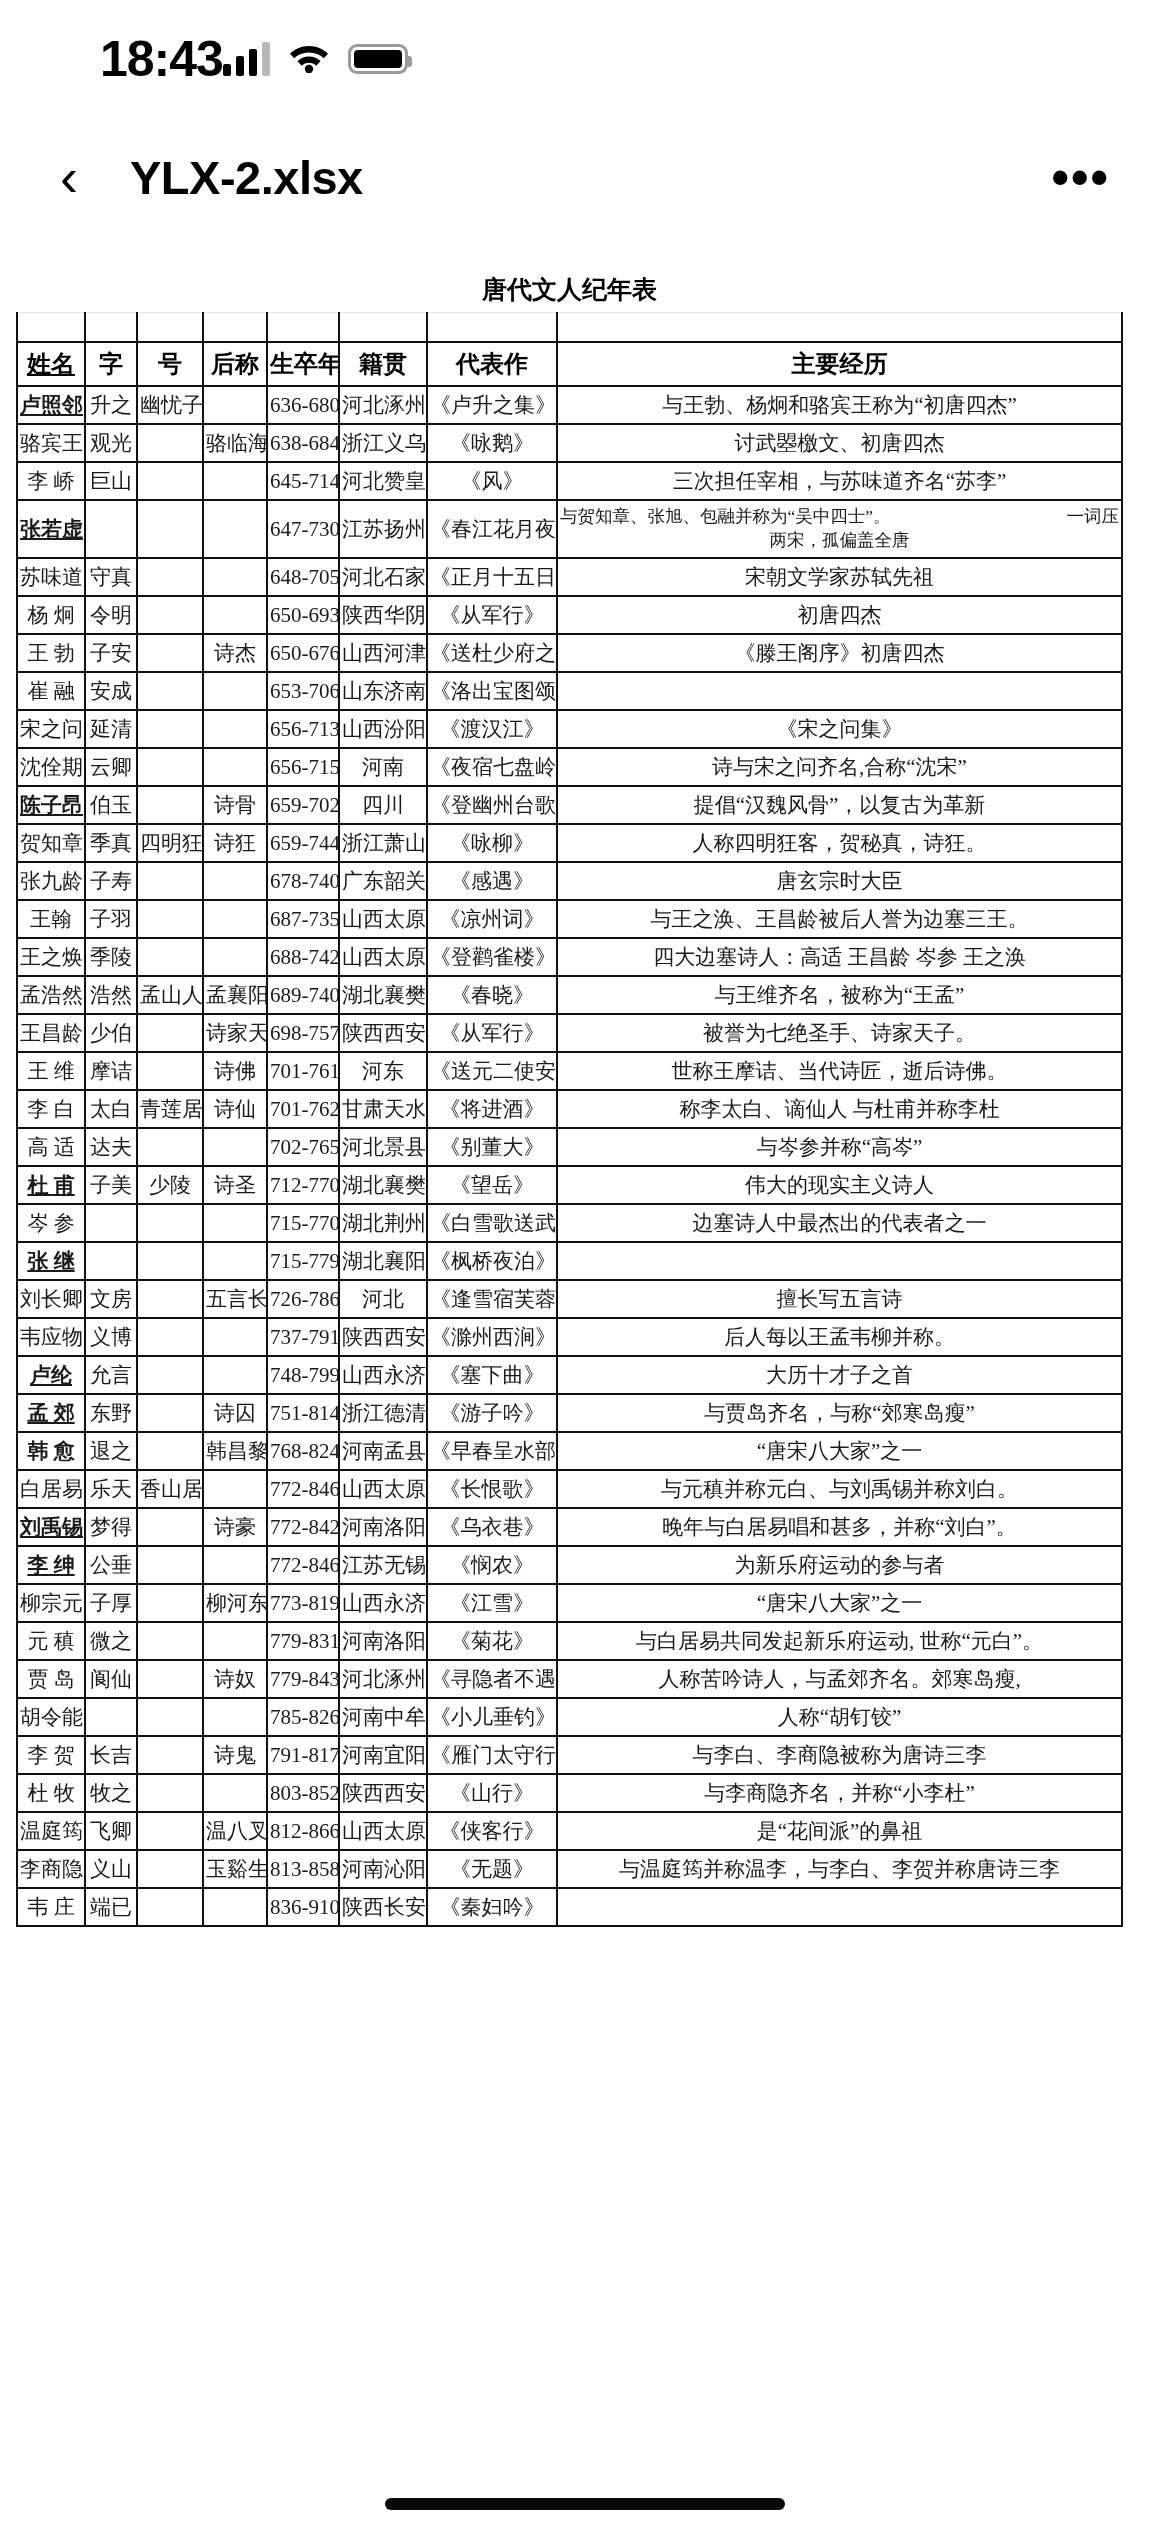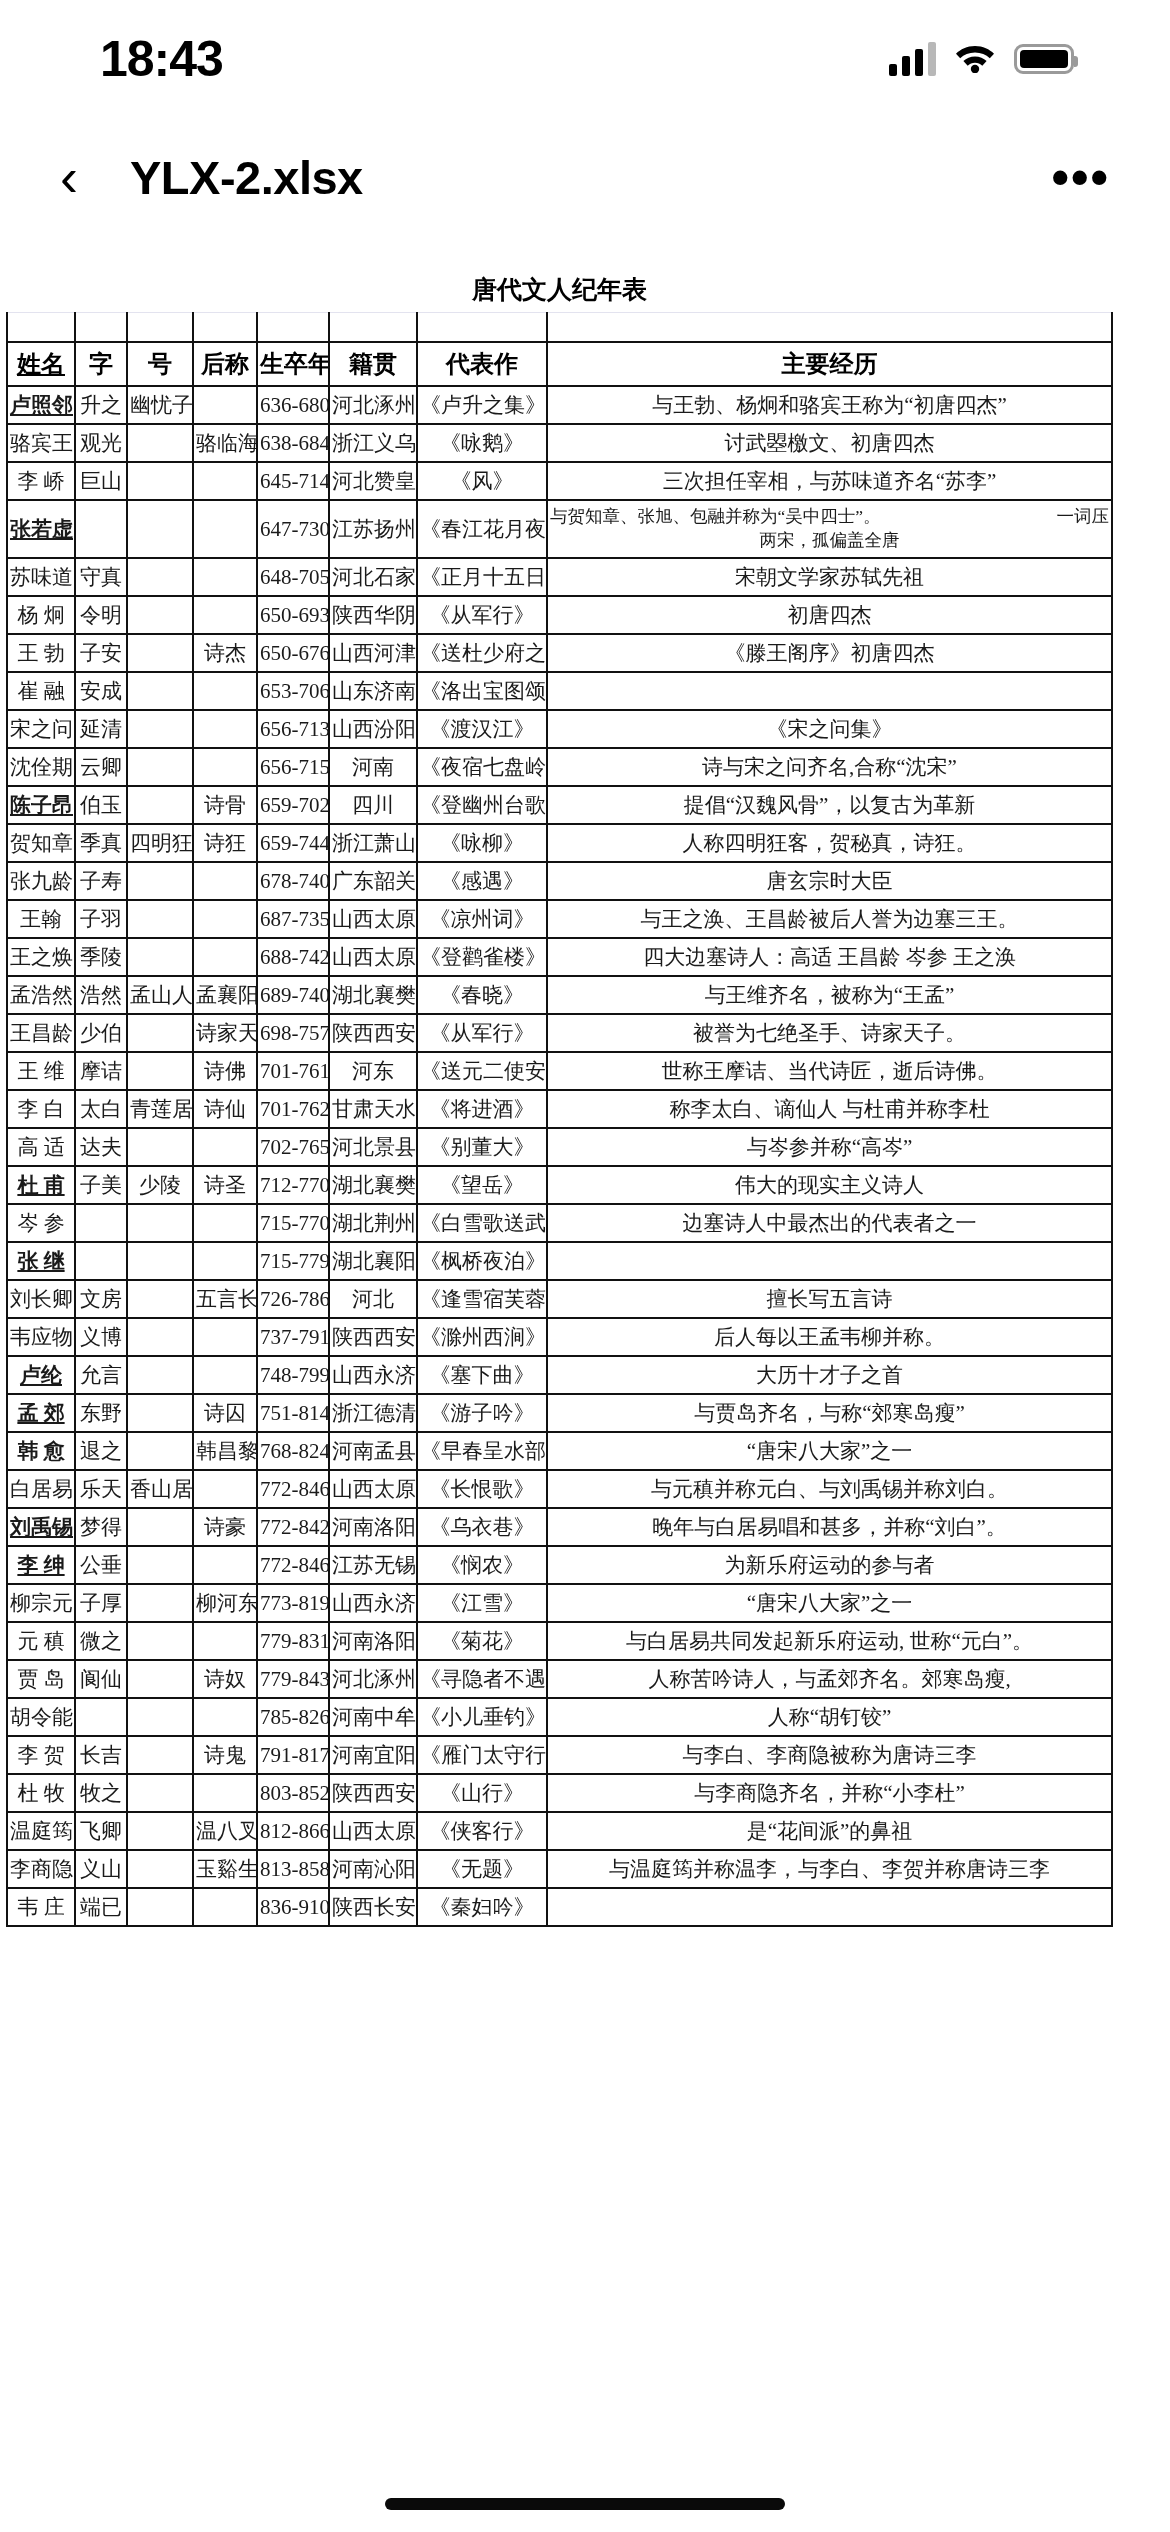--- a/index.html
+++ b/index.html
@@ -7,21 +7,21 @@
     width: 1170px; height: 2532px;
     background: #ffffff;
     font-family: "Liberation Sans", "DejaVu Sans", sans-serif;
     overflow: hidden;
   }
   .phone { position: relative; width: 1170px; height: 2532px; background:#fff; }
 
   
   .statusbar {
     position: absolute; top: 0; left: 0; width: 1170px; height: 118px;
-    display: flex; align-items: center; justify-content: space-between;
+    display: flex; align-items: center; 
     padding: 0 96px 0 100px;
   }
   .clock { font-size: 50px; font-weight: 600; letter-spacing: -1px; color:#000; }
   .status-right { display: flex; align-items: center; gap: 18px; }
   .cell-bars { display:flex; align-items:flex-end; gap:5px; height:34px; }
   .cell-bars i { display:block; width:8px; background:#000; border-radius:2px; }
   .cell-bars i:nth-child(1){ height:12px; }
   .cell-bars i:nth-child(2){ height:20px; }
   .cell-bars i:nth-child(3){ height:27px; }
   .cell-bars i:nth-child(4){ height:34px; background:#b8b8b8; }
@@ -44,21 +44,21 @@
   .nav-title {
     flex: 1; font-size: 47px; font-weight: 700; color:#000;
     letter-spacing: -0.5px;
   }
   .nav-more {
     width: 70px; text-align: right; font-size: 50px; line-height: 0.4; color:#000;
     letter-spacing: 2px; font-weight: 700;
   }
 
   
-  .sheet { position: absolute; top: 268px; left: 6px; width: 895px; }
+  .sheet { position: absolute; top: 268px; left: 16px; width: 895px; }
   table.grid {
     border-collapse: collapse; table-layout: fixed; width: 1105px;
     background:#fff;
   }
   table.grid td {
     border: 2px solid #111;
     font-family: "Liberation Serif", "DejaVu Serif", serif;
     font-size: 21px; color:#1a1a1a; text-align:center; vertical-align: middle;
     padding: 1px 2px; height: 38px; line-height: 1.15;
     overflow: hidden; white-space: nowrap;

